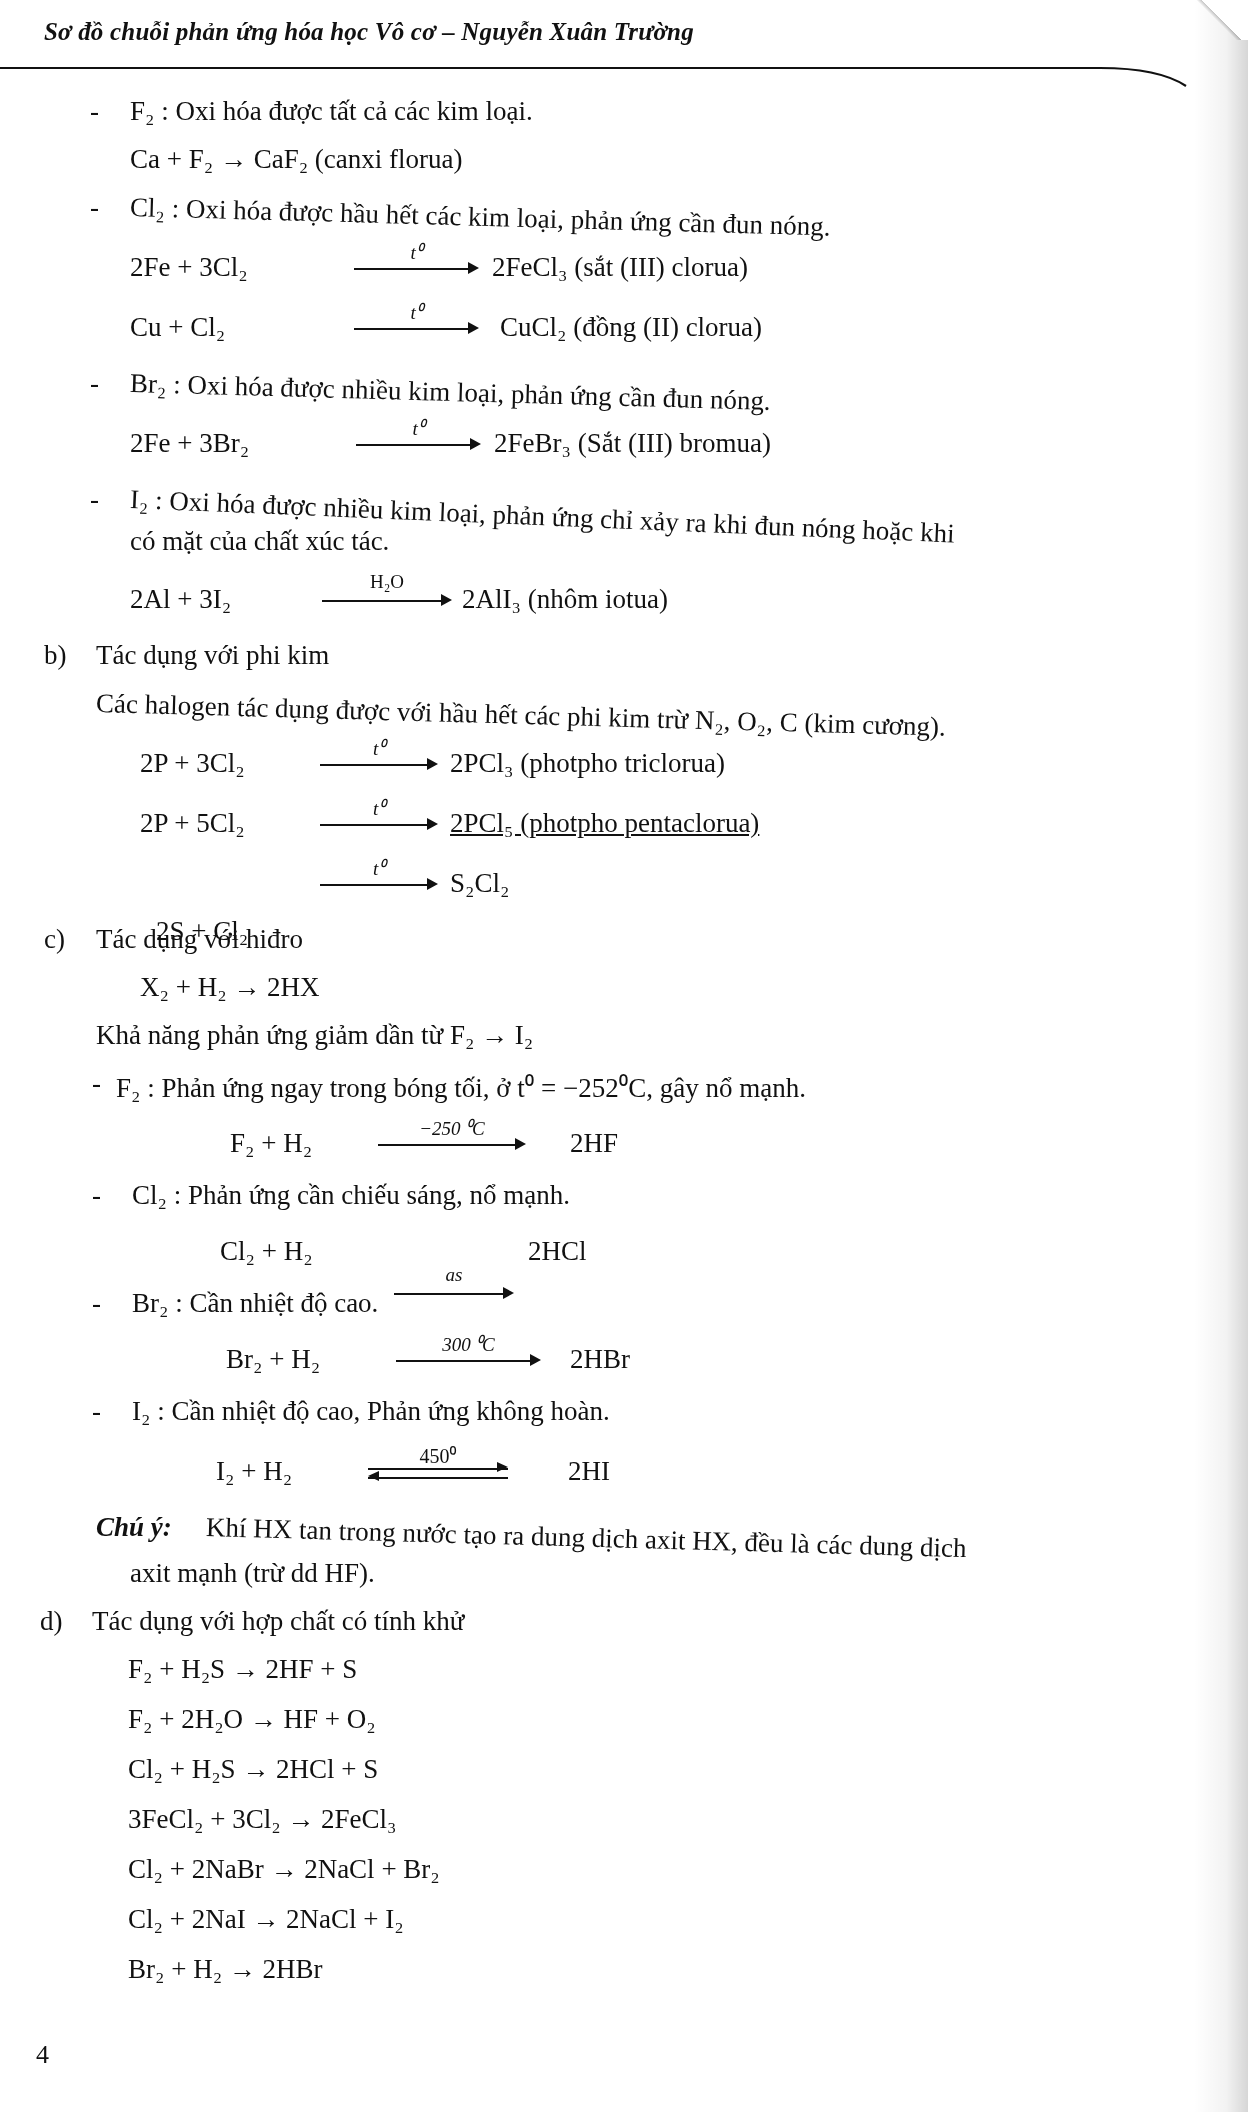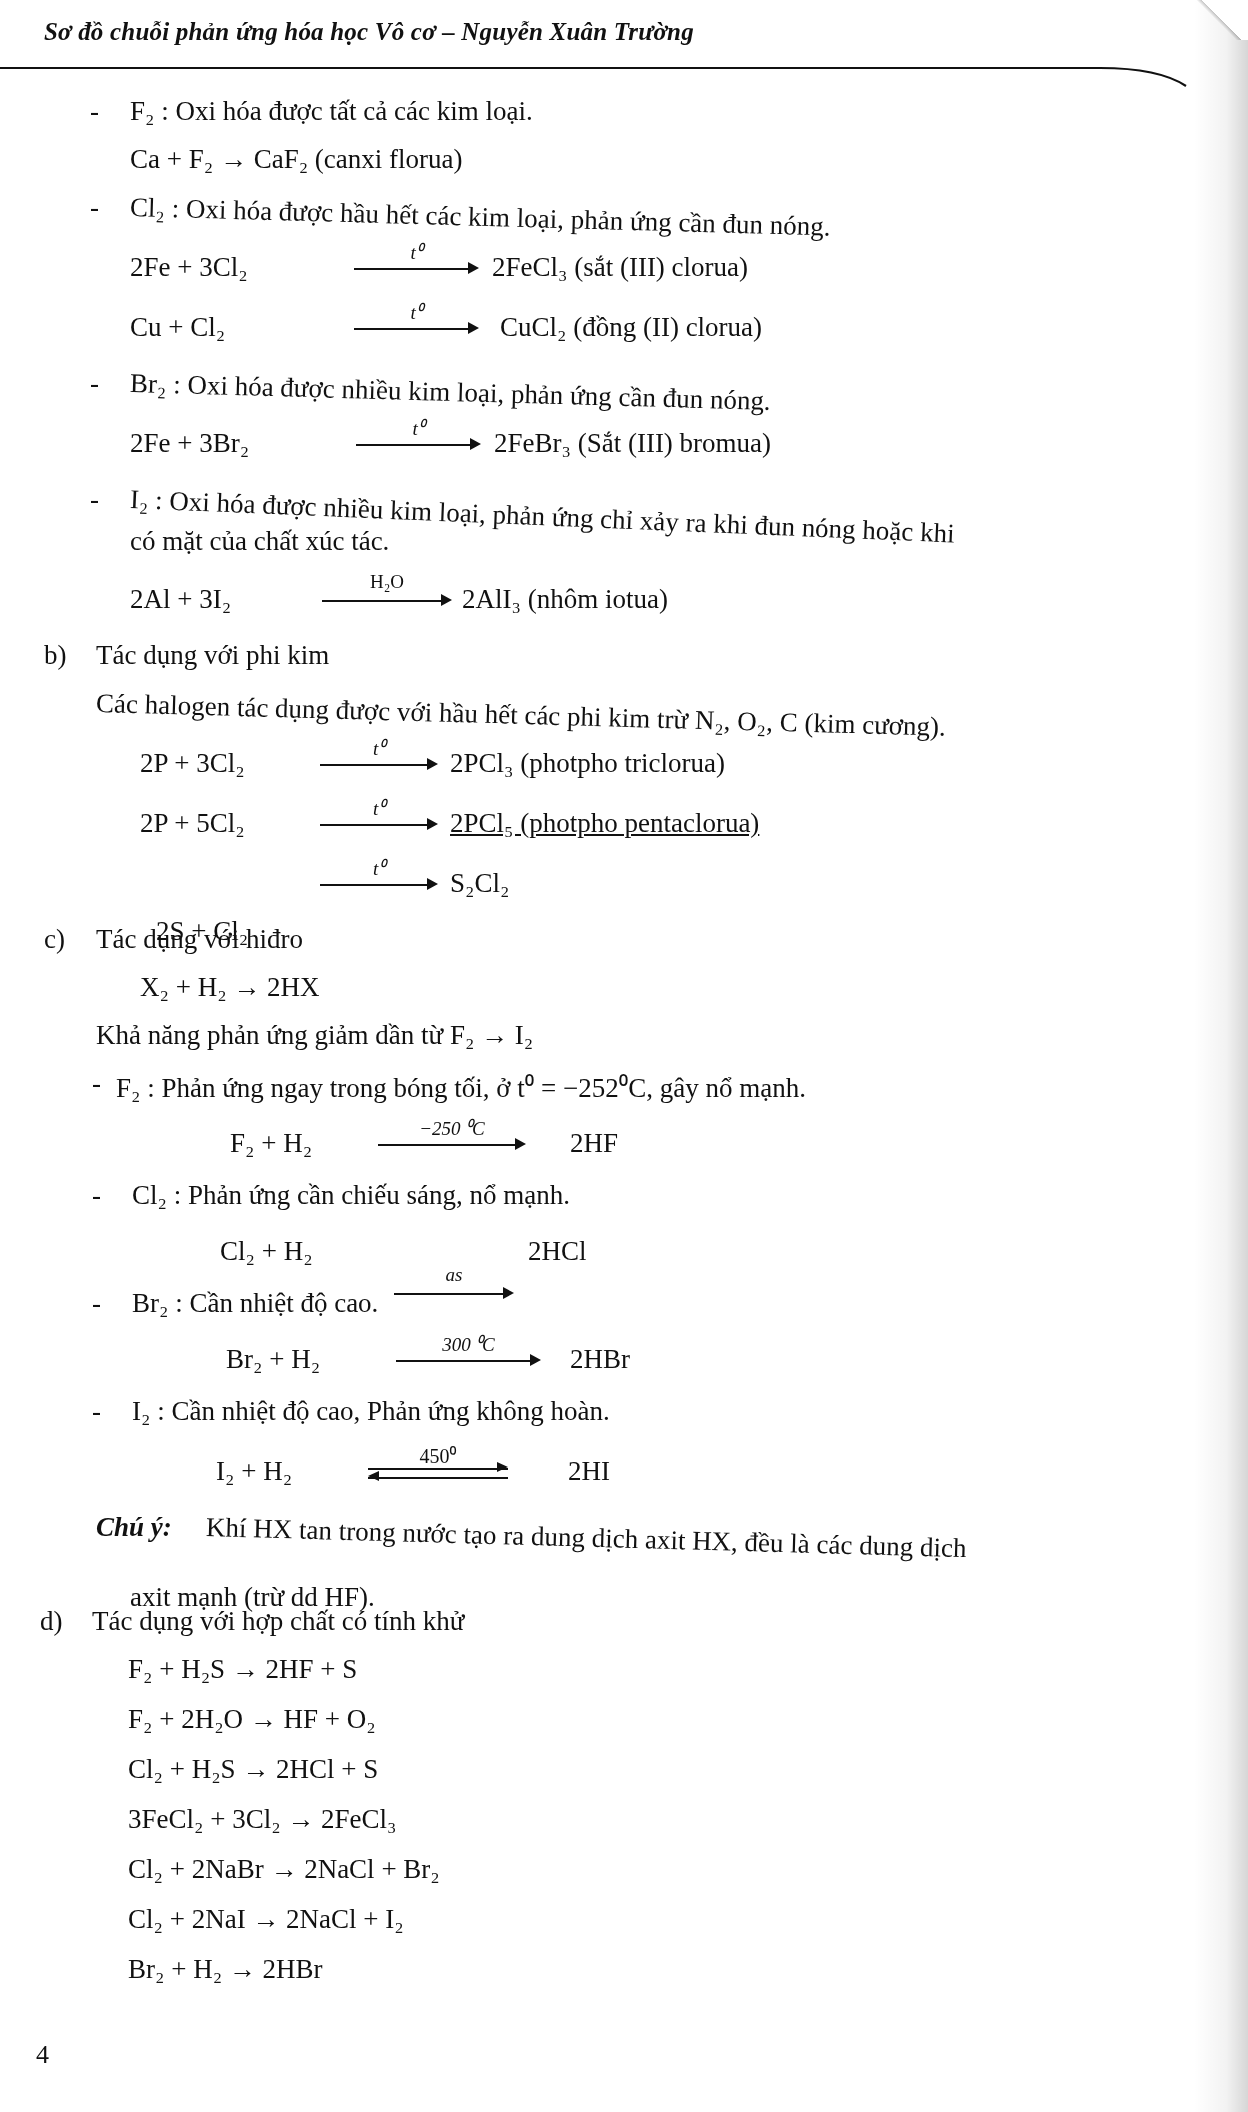--- a/index.html
+++ b/index.html
@@ -253,21 +253,21 @@
     <div class="b1" style="width:140px;"></div>
     <div class="b2" style="width:140px;"></div>
     <div class="h-r"></div>
     <div class="h-l"></div>
     <div class="lbl">450⁰</div>
   </div>
   <div class="t" style="left:568px; top:1456px;">2HI</div>
 
   <div class="t bold ital" style="left:96px; top:1512px;">Chú ý:</div>
   <div class="t skew1" style="left:206px; top:1512px;">Khí HX tan trong nước tạo ra dung dịch axit HX, đều là các dung dịch</div>
-  <div class="t" style="left:130px; top:1558px;margin-top:24px;">axit mạnh (trừ dd HF).</div>
+  <div class="t" style="left:130px; top:1558px;">axit mạnh (trừ dd HF).</div>
 
   <div class="t" style="left:40px; top:1606px;">d)</div>
   <div class="t" style="left:92px; top:1606px;">Tác dụng với hợp chất có tính khử</div>
 
   <div class="t" style="left:128px; top:1654px;">F₂  +  H₂S →  2HF  +  S</div>
   <div class="t" style="left:128px; top:1704px;">F₂  + 2H₂O  →  HF  + O₂</div>
   <div class="t" style="left:128px; top:1754px;">Cl₂  +  H₂S → 2HCl + S</div>
   <div class="t" style="left:128px; top:1804px;">3FeCl₂  +  3Cl₂  →   2FeCl₃</div>
   <div class="t" style="left:128px; top:1854px;">Cl₂  + 2NaBr  →  2NaCl  + Br₂</div>
   <div class="t" style="left:128px; top:1904px;">Cl₂  +  2NaI  →   2NaCl  +  I₂</div>

